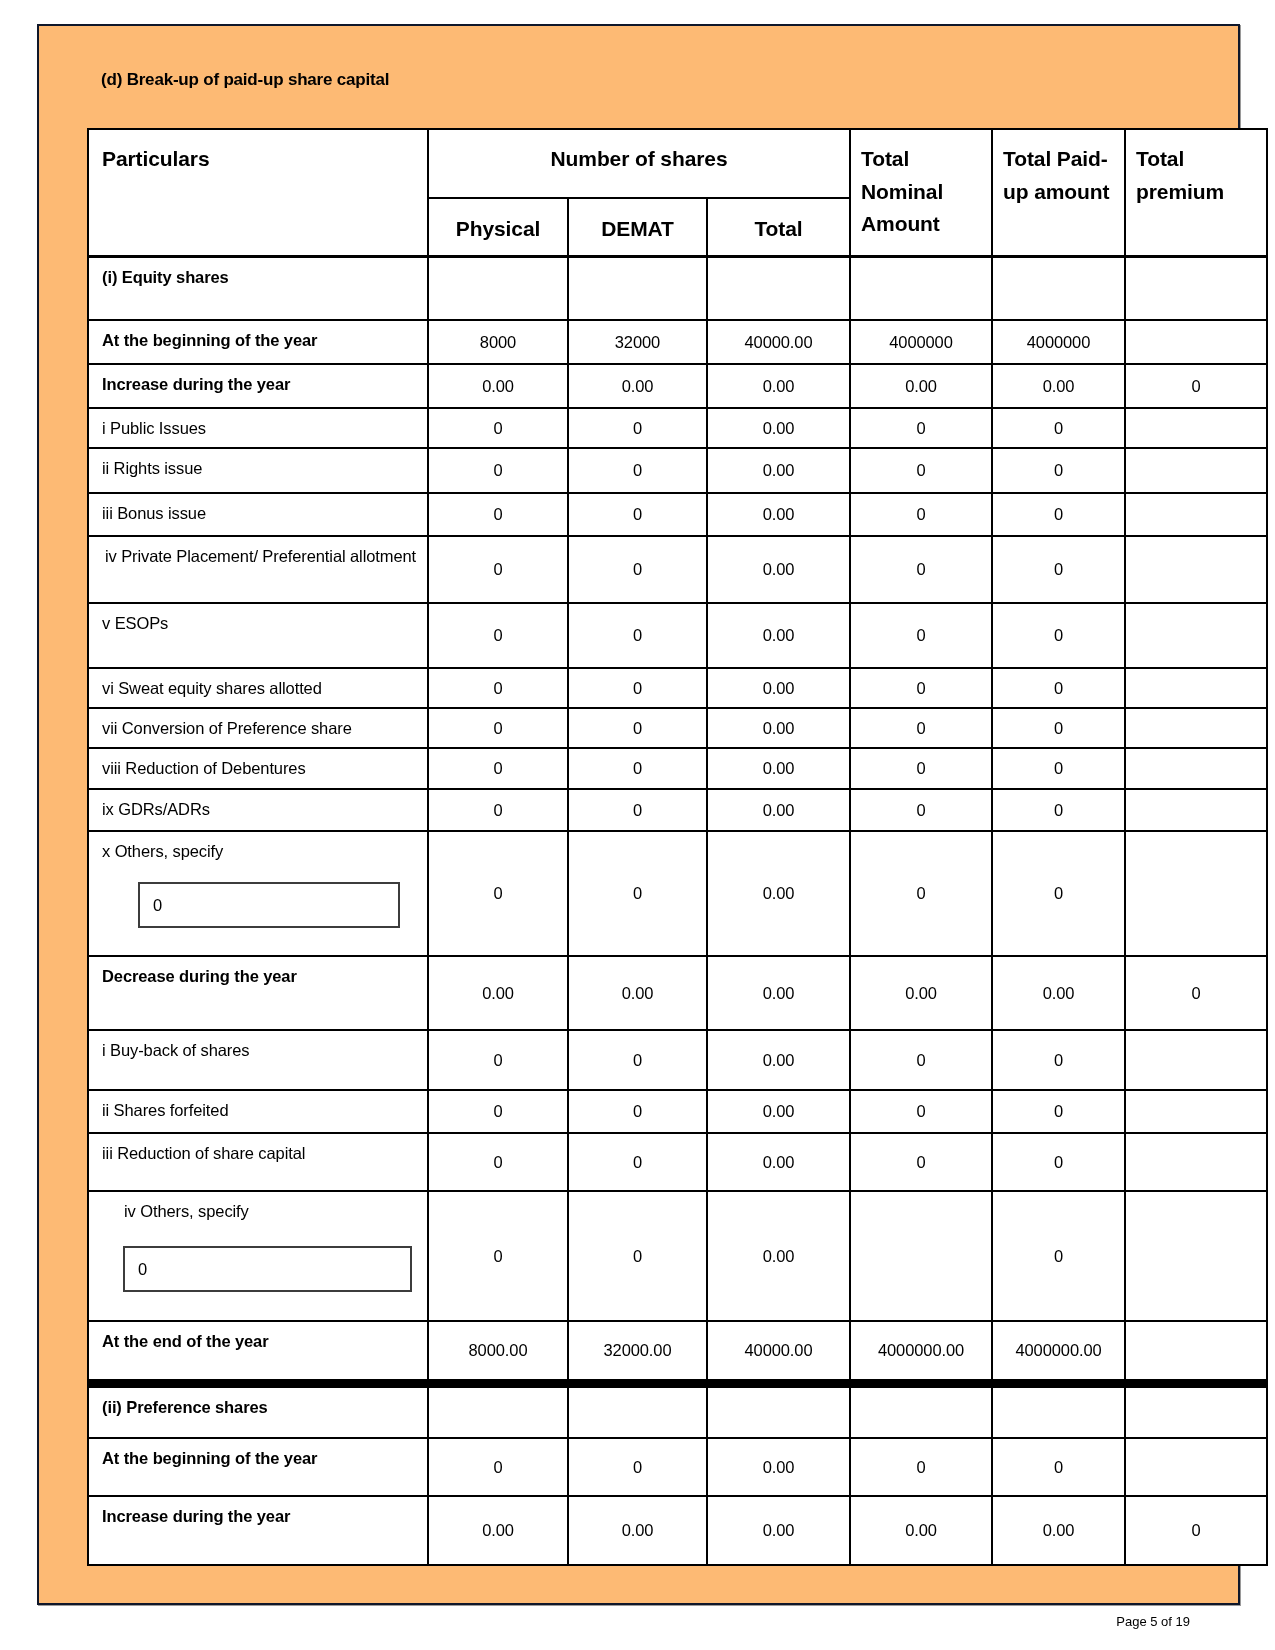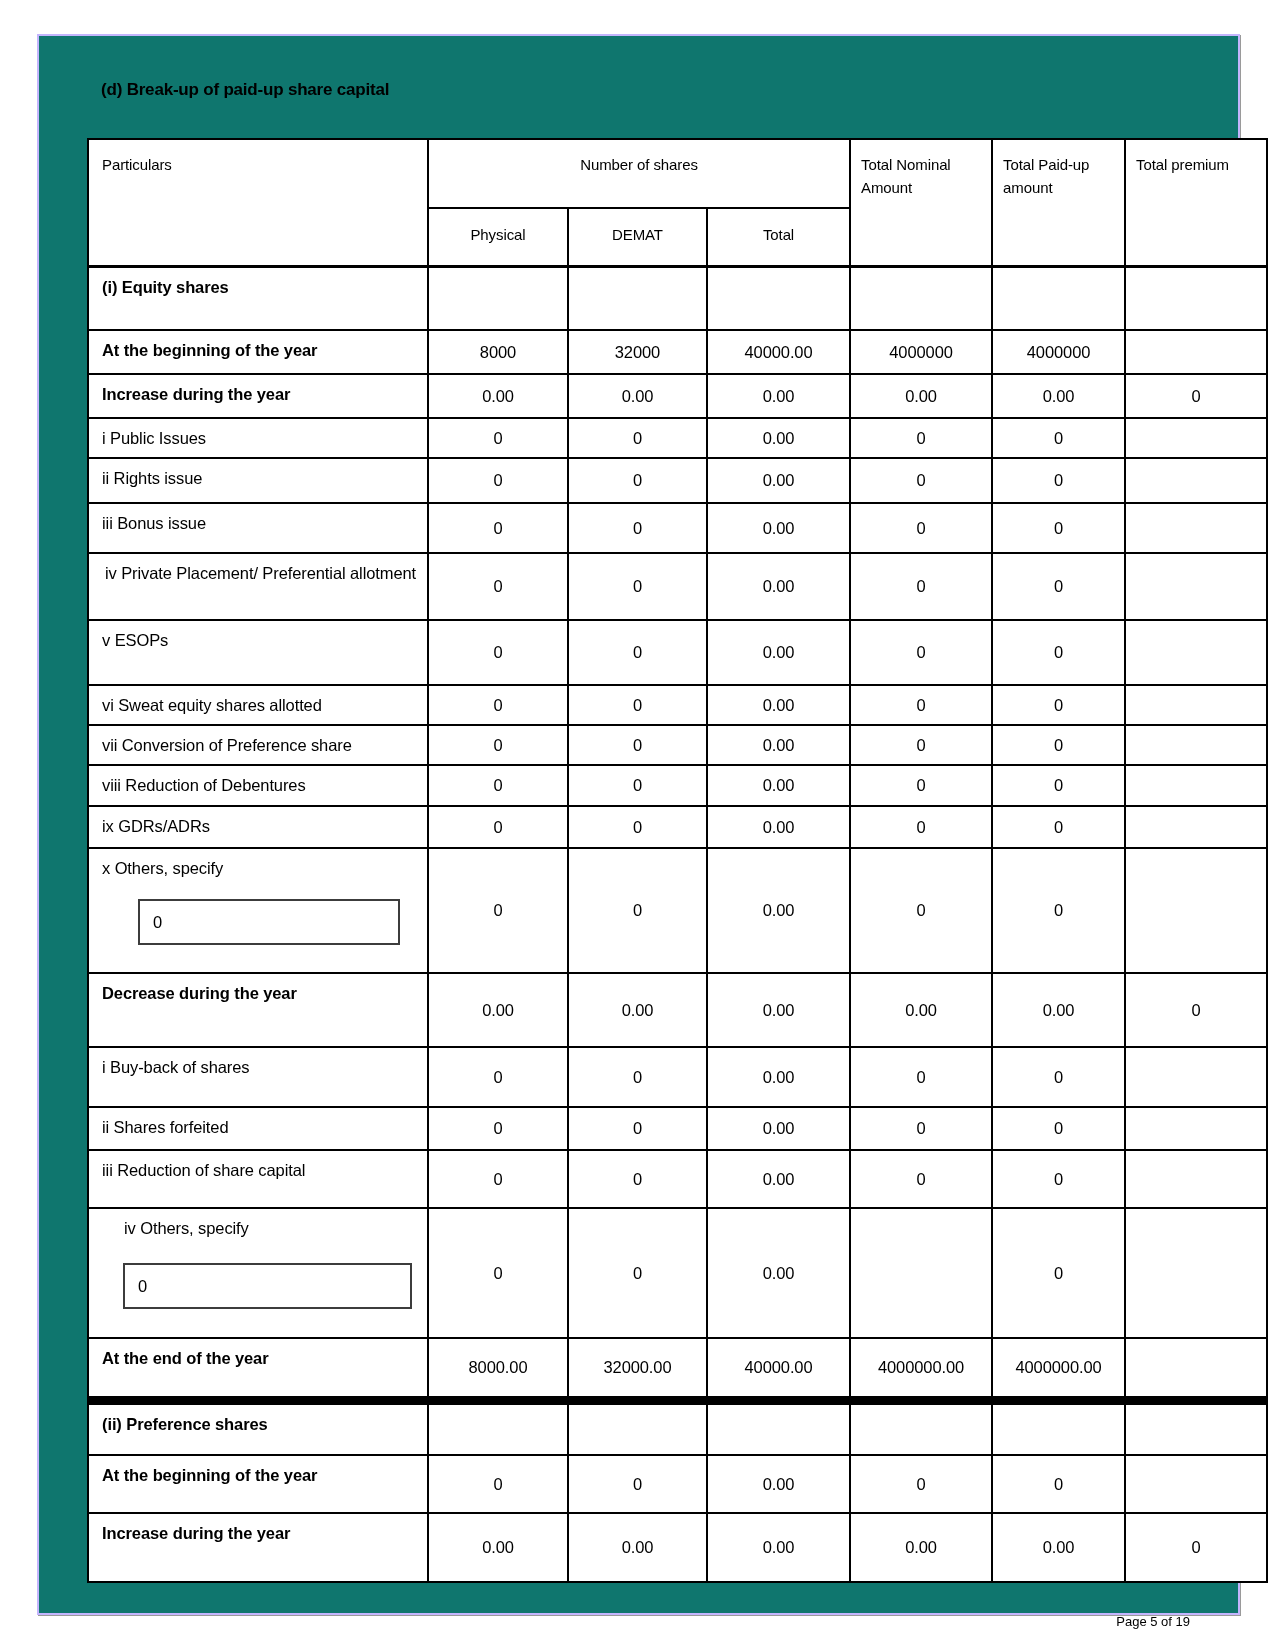--- a/index.html
+++ b/index.html
@@ -2,38 +2,38 @@
 <html><head>
 <meta charset="utf-8">
 <style>
   html,body { margin:0; padding:0; }
   body {
     width:1275px; height:1650px; background:#ffffff; color:#000;
     font-family:"Liberation Sans","DejaVu Sans",sans-serif;
     position:relative; overflow:hidden;
   }
   .page-box {
-    position:absolute; left:37px; top:34px; width:1199px; height:1577px;
-    border:2px solid #c4b5fd; background:#0f766e;
+    position:absolute; left:37px; top:24px; width:1199px; height:1577px;
+    border:2px solid #0f172a; background:#fdba74;
     box-shadow:1px 1px 0 #9a9a9a;
   }
   .section-title {
     position:absolute; left:62px; top:44px;
     font-size:17px; font-weight:bold; letter-spacing:-0.2px;
   }
   table.capital {
     position:absolute; left:48px; top:102px; width:1179px;
     border-collapse:collapse; table-layout:fixed;
     font-size:16.5px; letter-spacing:-0.1px;
   }
   table.capital th, table.capital td {
     border:2px solid #000; background:#fff; overflow:hidden;
   }
   thead th {
-    font-weight:normal; vertical-align:top; padding-top:13px; font-size:15px;
+    font-weight:bold; vertical-align:top; padding-top:13px; font-size:21px;
     line-height:1.55;
   }
   th.h-part { text-align:left; padding-left:13px; }
   th.h-nos  { text-align:center; }
   th.h-sub  { text-align:center; padding-top:14px; }
   th.h-left { text-align:left; padding-left:10px; padding-right:4px;margin-left:24px; }
   tbody td.lbl {
     vertical-align:top; text-align:left;
     padding:8px 6px 4px 13px; line-height:1.35;
   }
@@ -130,21 +130,21 @@
           <td class="lbl">
             <div>ii Rights issue</div>
           </td>
           <td class="val">0</td>
           <td class="val">0</td>
           <td class="val">0.00</td>
           <td class="val">0</td>
           <td class="val">0</td>
           <td class="val"></td>
         </tr>
-        <tr style="height: 50px;">
+        <tr style="height: 43px;">
           <td class="lbl">
             <div>iii Bonus issue</div>
           </td>
           <td class="val">0</td>
           <td class="val">0</td>
           <td class="val">0.00</td>
           <td class="val">0</td>
           <td class="val">0</td>
           <td class="val"></td>
         </tr>

